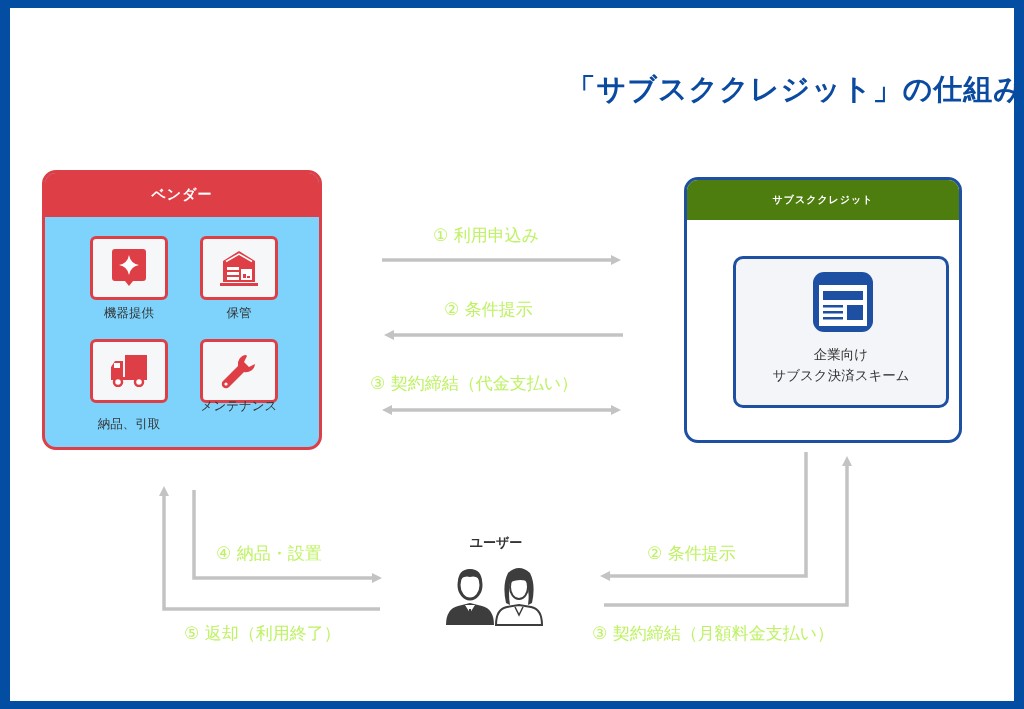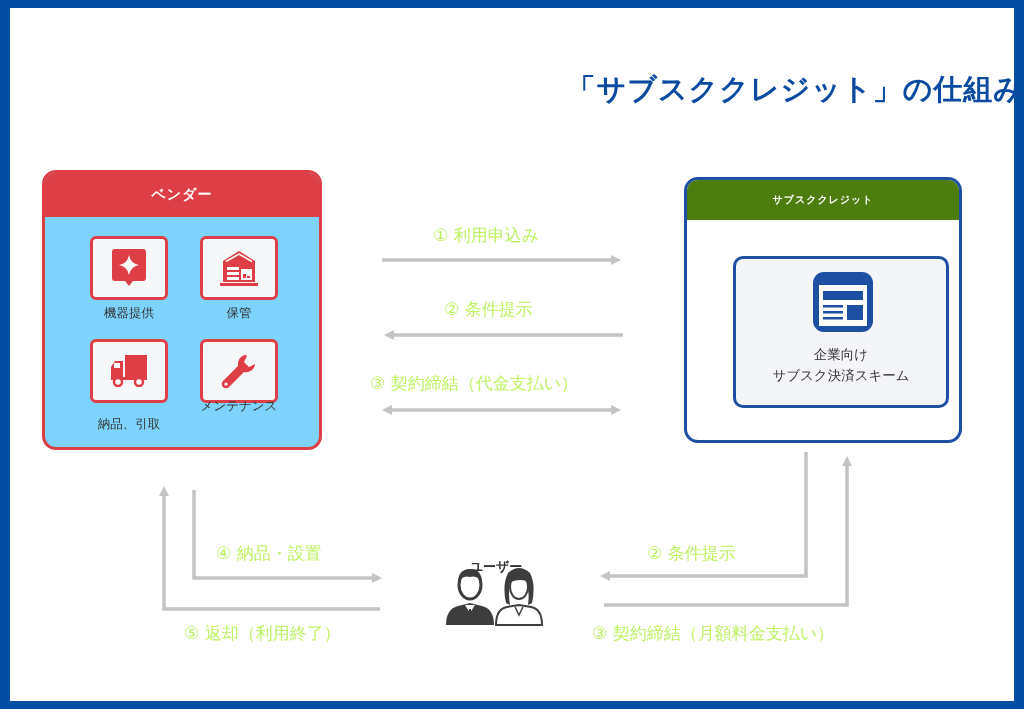--- a/index.html
+++ b/index.html
@@ -43,21 +43,21 @@
     border: 3px solid #1d4fa3; border-radius: 10px; background: #f4f5f8; margin-left: 18px;
   }
   .sub-label {
     position: absolute; left: 0; width: 100%; text-align: center; font-size: 13.5px; color: #333; line-height: 21px;
   }
   .flow-label {
     position: absolute; font-size: 17px; color: #bef264; white-space: nowrap;
   }
   .user-label {
     position: absolute; left: 456px; top: 534px; width: 80px; text-align: center;
-    font-size: 13px; color: #333; font-weight: bold; margin-top: 24px;
+    font-size: 13px; color: #333; font-weight: bold;
   }
   svg.arrows { position: absolute; left: 0; top: 0; }
 </style>
 </head>
 <body>
 
 <div class="frame"></div>
 
 <div class="title">「サブスククレジット」の仕組み</div>
 

